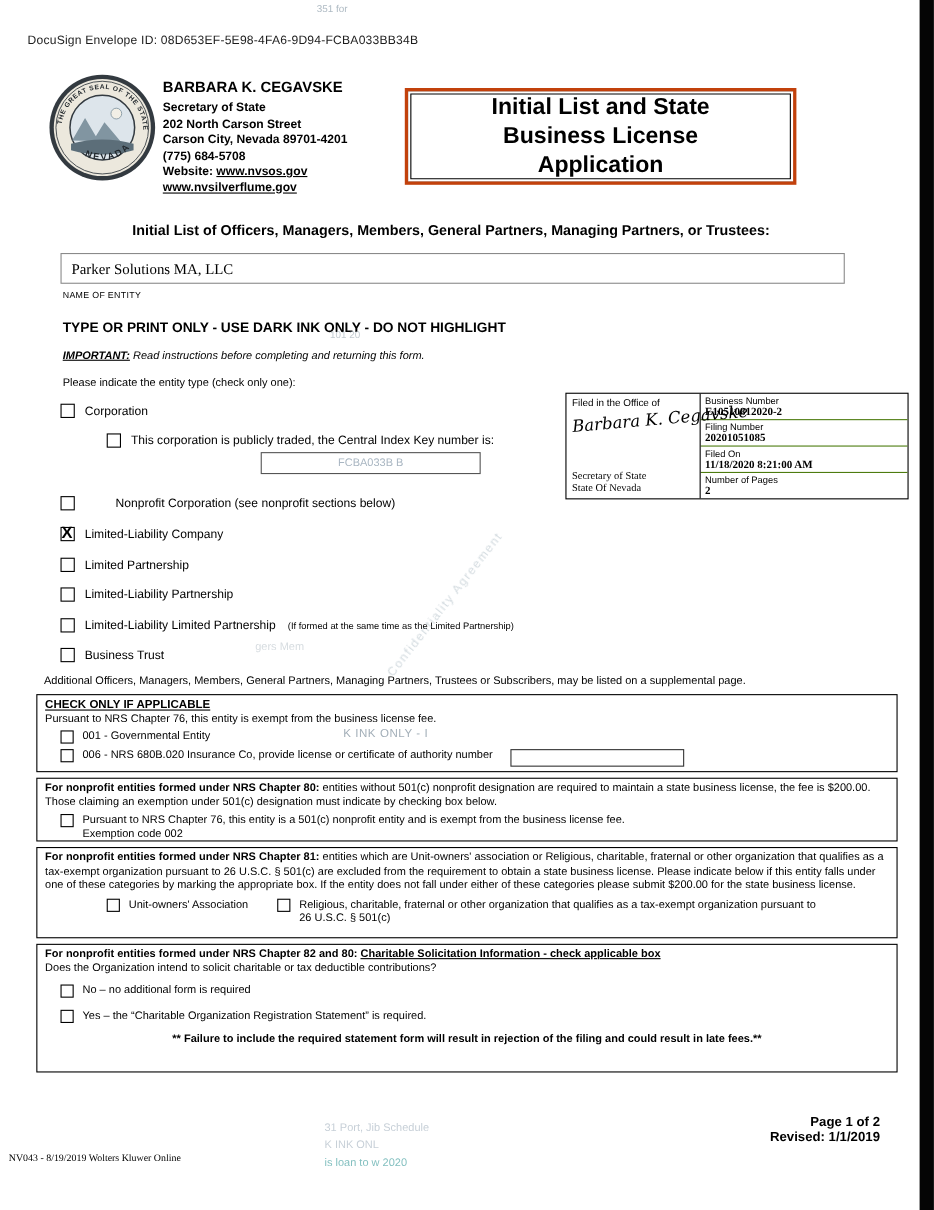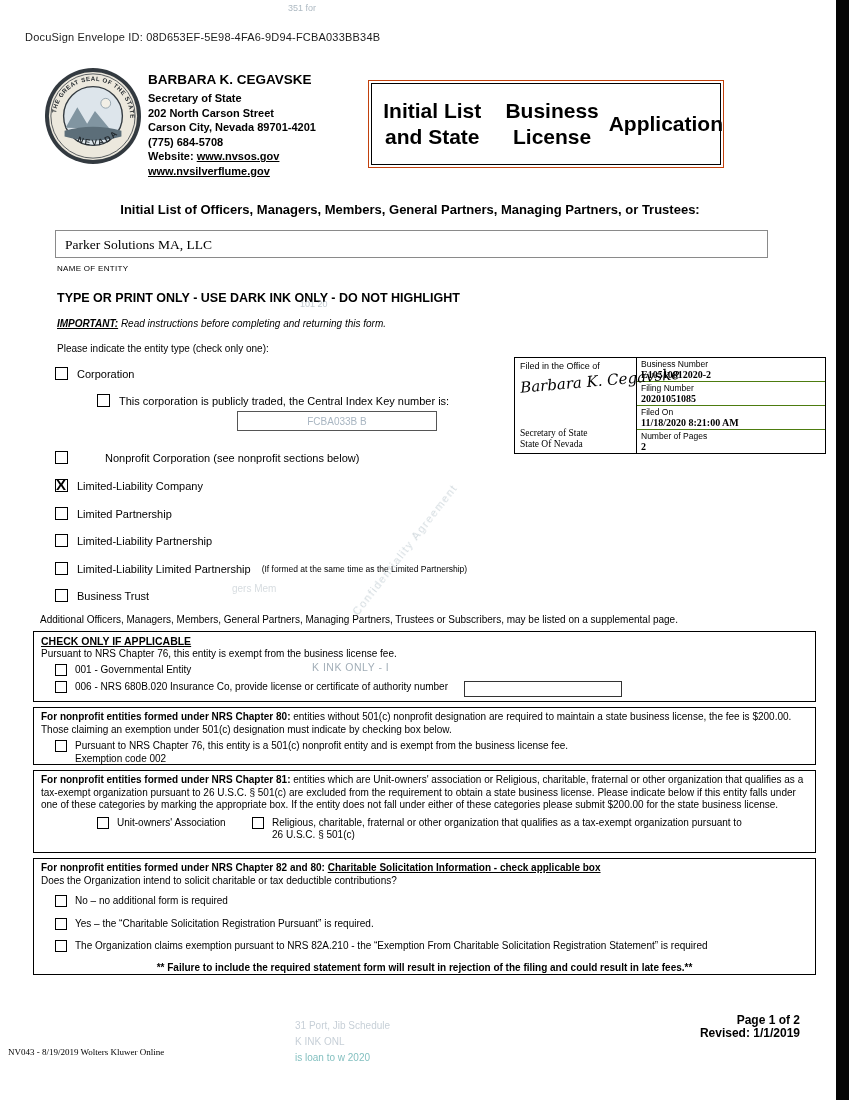--- a/index.html
+++ b/index.html
@@ -9,22 +9,22 @@
   .abs { position:absolute; }
 
   .docusign-id { left:25px; top:31px; font-size:11px; color:#1c1c1c; letter-spacing:.2px; }
 
   
   .header-text { left:148px; top:72px; font-weight:bold; }
   .header-text .name { font-size:13.5px; margin-bottom:4px; }
   .header-text .hline { font-size:11px; line-height:14.5px; }
   .header-text .link { text-decoration:underline; cursor:pointer; }
 
-  .titlebox { left:368px; top:80px; width:356px; height:88px; border:1px solid #c2410c; box-shadow: inset 0 0 0 2px #fff, inset 0 0 0 3px #000;
-              display:flex; align-items:center; justify-content:center; text-align:center;
+  .titlebox { left:368px; top:80px; width:356px; height:88px; border:3px solid #c2410c; box-shadow: inset 0 0 0 2px #fff, inset 0 0 0 3px #000;
+              display:flex; flex-direction:column; align-items:center; justify-content:center; text-align:center;
               font-weight:bold; font-size:21px; line-height:26px; }
 
   .main-heading { left:40px; top:202px; width:740px; text-align:center; font-weight:bold; font-size:13px; }
 
   .entity-name-box { left:55px; top:230px; width:713px; height:28px; border:1px solid #8a8a8a;
                      font-family:"Liberation Serif", serif; font-size:13.5px; padding:6px 0 0 9px; }
   .name-of-entity { left:57px; top:264px; font-size:8px; letter-spacing:.3px; }
 
   .type-warning { left:57px; top:291px; font-weight:bold; font-size:12.5px; }
   .important-line { left:57px; top:318px; font-size:10px; font-style:italic; }
@@ -276,25 +276,21 @@
 
   <div class="secbox" style="top:858px; height:117px;">
     <div><span class="lead">For nonprofit entities formed under NRS Chapter 82 and 80: </span><span class="lead-u">Charitable Solicitation Information - check applicable box</span></div>
     <div>Does the Organization intend to solicit charitable or tax deductible contributions?</div>
     <div class="sopt" style="margin-top:8px;">
       <span class="cb small"></span>
       <span>No – no additional form is required</span>
     </div>
     <div class="sopt" style="margin-top:10px;">
       <span class="cb small"></span>
-      <span>Yes – the “Charitable Solicitation Registration Pursuant” is required.</span>
-    </div>
-    <div class="sopt" style="margin-top:10px;">
-      <span class="cb small"></span>
-      <span style="max-width:700px;">The Organization claims exemption pursuant to NRS 82A.210 - the “Exemption From Charitable Solicitation Registration Statement” is required</span>
+      <span>Yes – the “Charitable Organization Registration Statement” is required.</span>
     </div>
     <div class="b4footer">** Failure to include the required statement form will result in rejection of the filing and could result in late fees.**</div>
   </div>
 
   <div class="abs footer-right">
     <div>Page 1 of 2</div>
     <div>Revised: 1/1/2019</div>
   </div>
   <div class="abs footer-left">NV043 - 8/19/2019 Wolters Kluwer Online</div>
 

